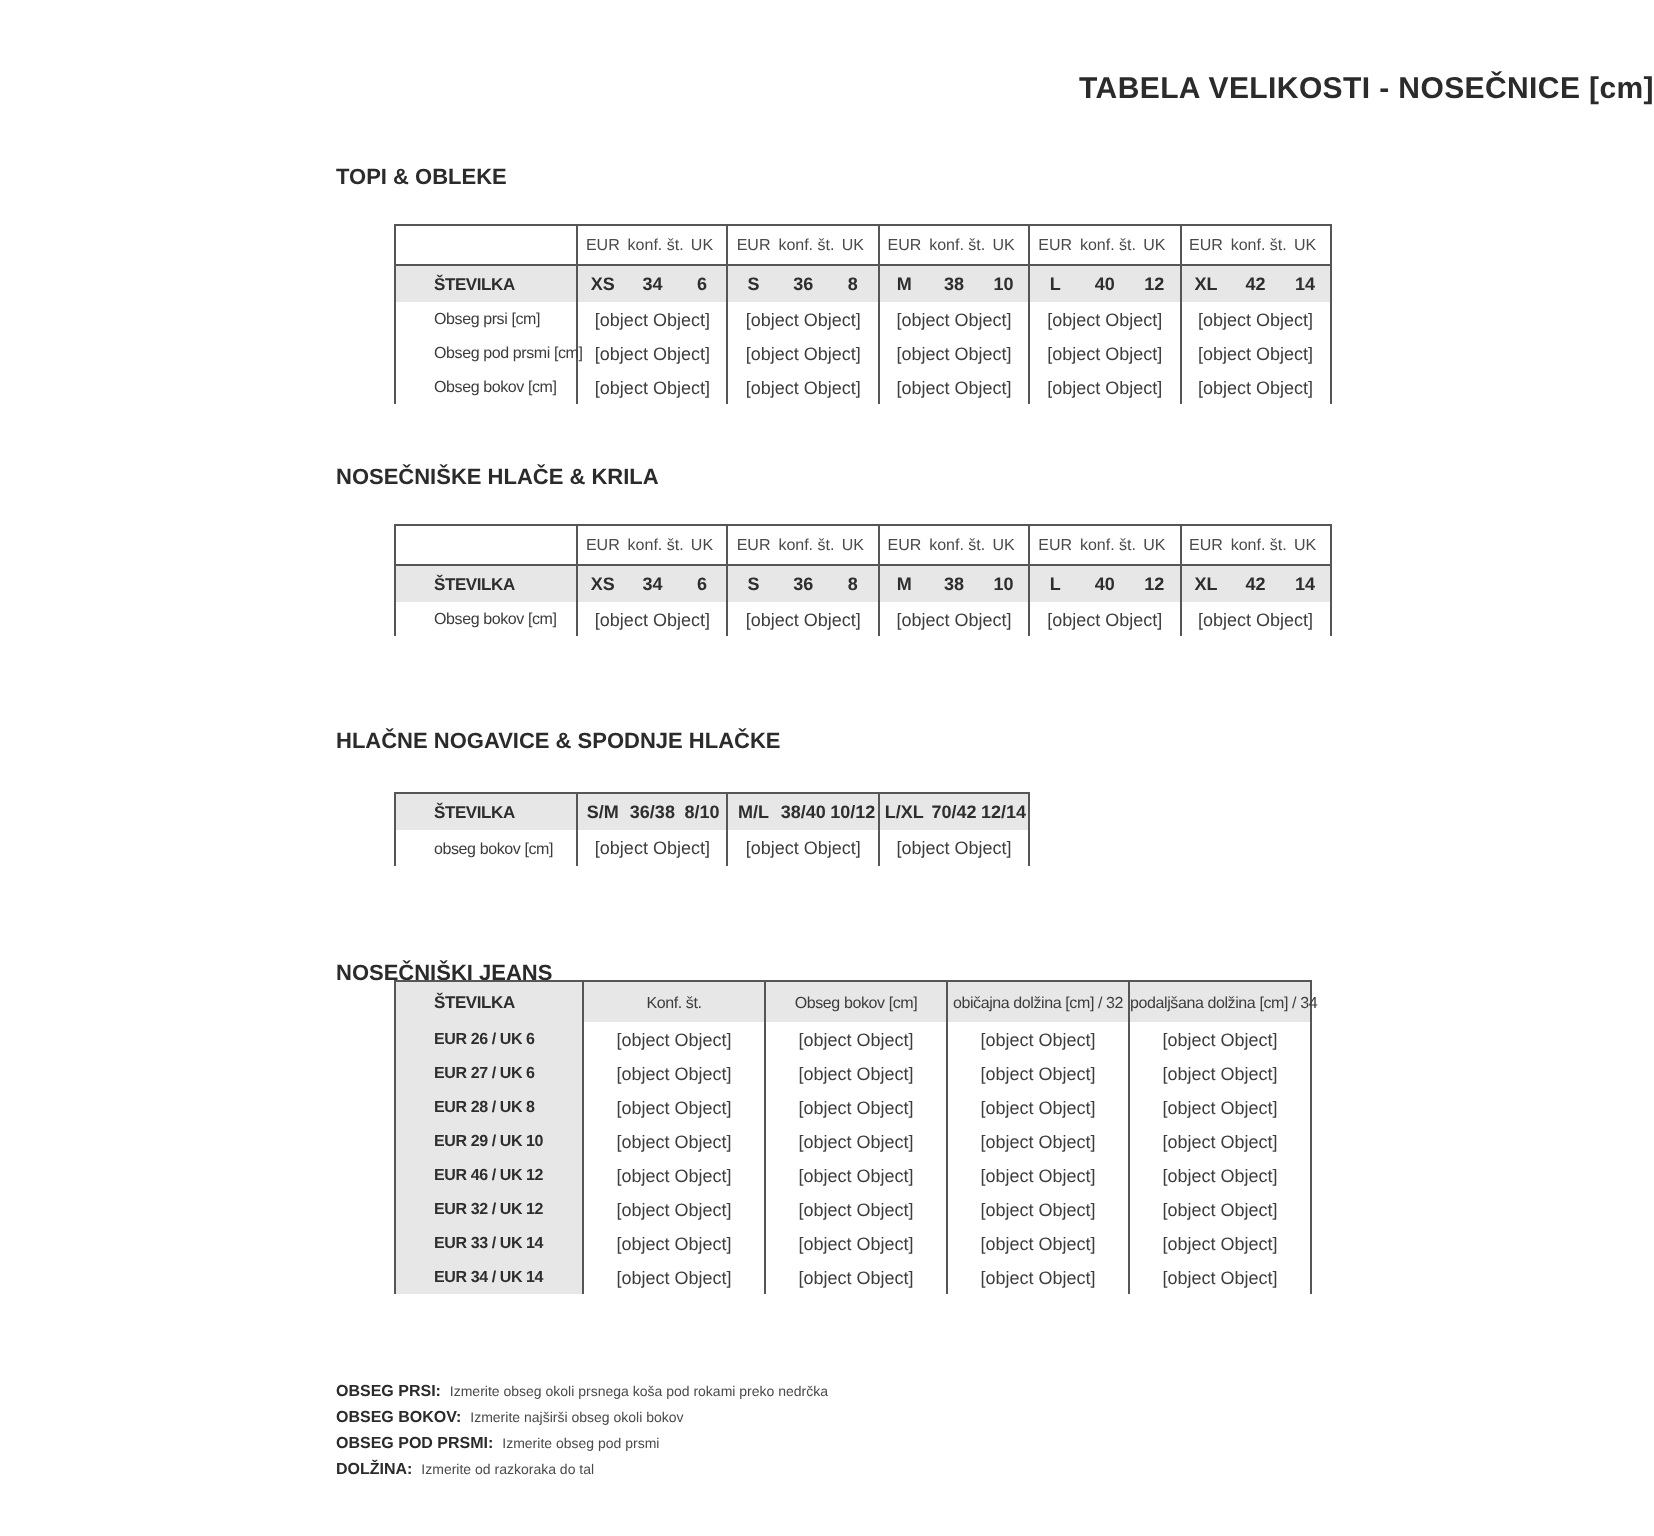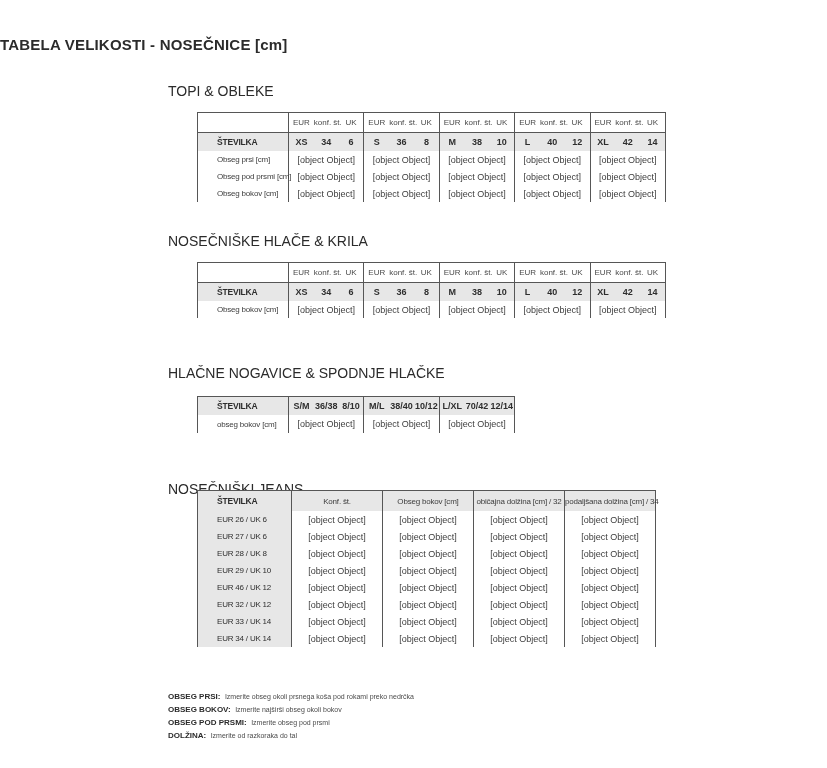--- a/index.html
+++ b/index.html
@@ -1,22 +1,22 @@
 <!DOCTYPE html>
 <html><head>
 <meta charset="utf-8">
 <style>
   html,body { margin:0; padding:0; background:#ffffff; }
   body { width:827px; height:768px; font-family:"Liberation Sans", sans-serif; color:#3d3d3d; }
   .page { position:relative; width:827px; height:768px; background:#fff; overflow:hidden; }
 
-  .title { position:absolute; top:36px; left:0; width:100%; text-align:left;
+  .title { position:absolute; top:36px; left:0; width:100%; text-align:right;
            font-size:15px; font-weight:bold; color:#2b2b2b; letter-spacing:.2px; }
 
-  .sec-heading { position:absolute; left:168px; font-size:14px; font-weight:normal; color:#2b2b2b; }
+  .sec-heading { position:absolute; left:168px; font-size:11px; font-weight:bold; color:#2b2b2b; }
   #h-sec1 { top:83px; }
   #h-sec2 { top:233px; }
   #h-sec3 { top:365px; }
   #h-sec4 { top:460px;margin-top:21px; }
 
   .twrap { position:absolute; left:197px; border-left:1px solid #565656;
            border-right:1px solid #565656; border-top:1px solid #565656; }
   #t-sec1 { top:112px; }
   #t-sec2 { top:262px; }
   #t-sec3 { top:396px; }
@@ -42,21 +42,21 @@
   .t3 .data-row td { height:18px; }
 
   .gs { border-left:1px solid #565656;margin-left:48px; }
 
   .t4 .head-row { background:#e7e7e7; }
   .t4 .head-row td { height:20px; font-size:8px; letter-spacing:-0.2px; color:#3d3d3d; }
   .t4 .head-row .label-cell { font-weight:bold; font-size:8.5px; color:#2e2e2e; }
   .t4 .jl-col { width:74px; }
   .t4 .jc { width:90px; border-left:1px solid #565656; }
   .t4 .data-row td { height:17px; }
-  .t4 .jl { background:#e7e7e7; font-weight:normal; font-size:8px; color:#2e2e2e; }
+  .t4 .jl { background:#e7e7e7; font-weight:bold; font-size:8px; color:#2e2e2e; }
 
   .notes { position:absolute; left:168px; top:687px; }
   .note-line { height:13px; line-height:13px; }
   .note-label { font-size:8px; font-weight:bold; color:#2b2b2b; }
   .note-text { font-size:7px; color:#4a4a4a; }
 </style>
 </head>
 <body>
 
 <div class="page">

